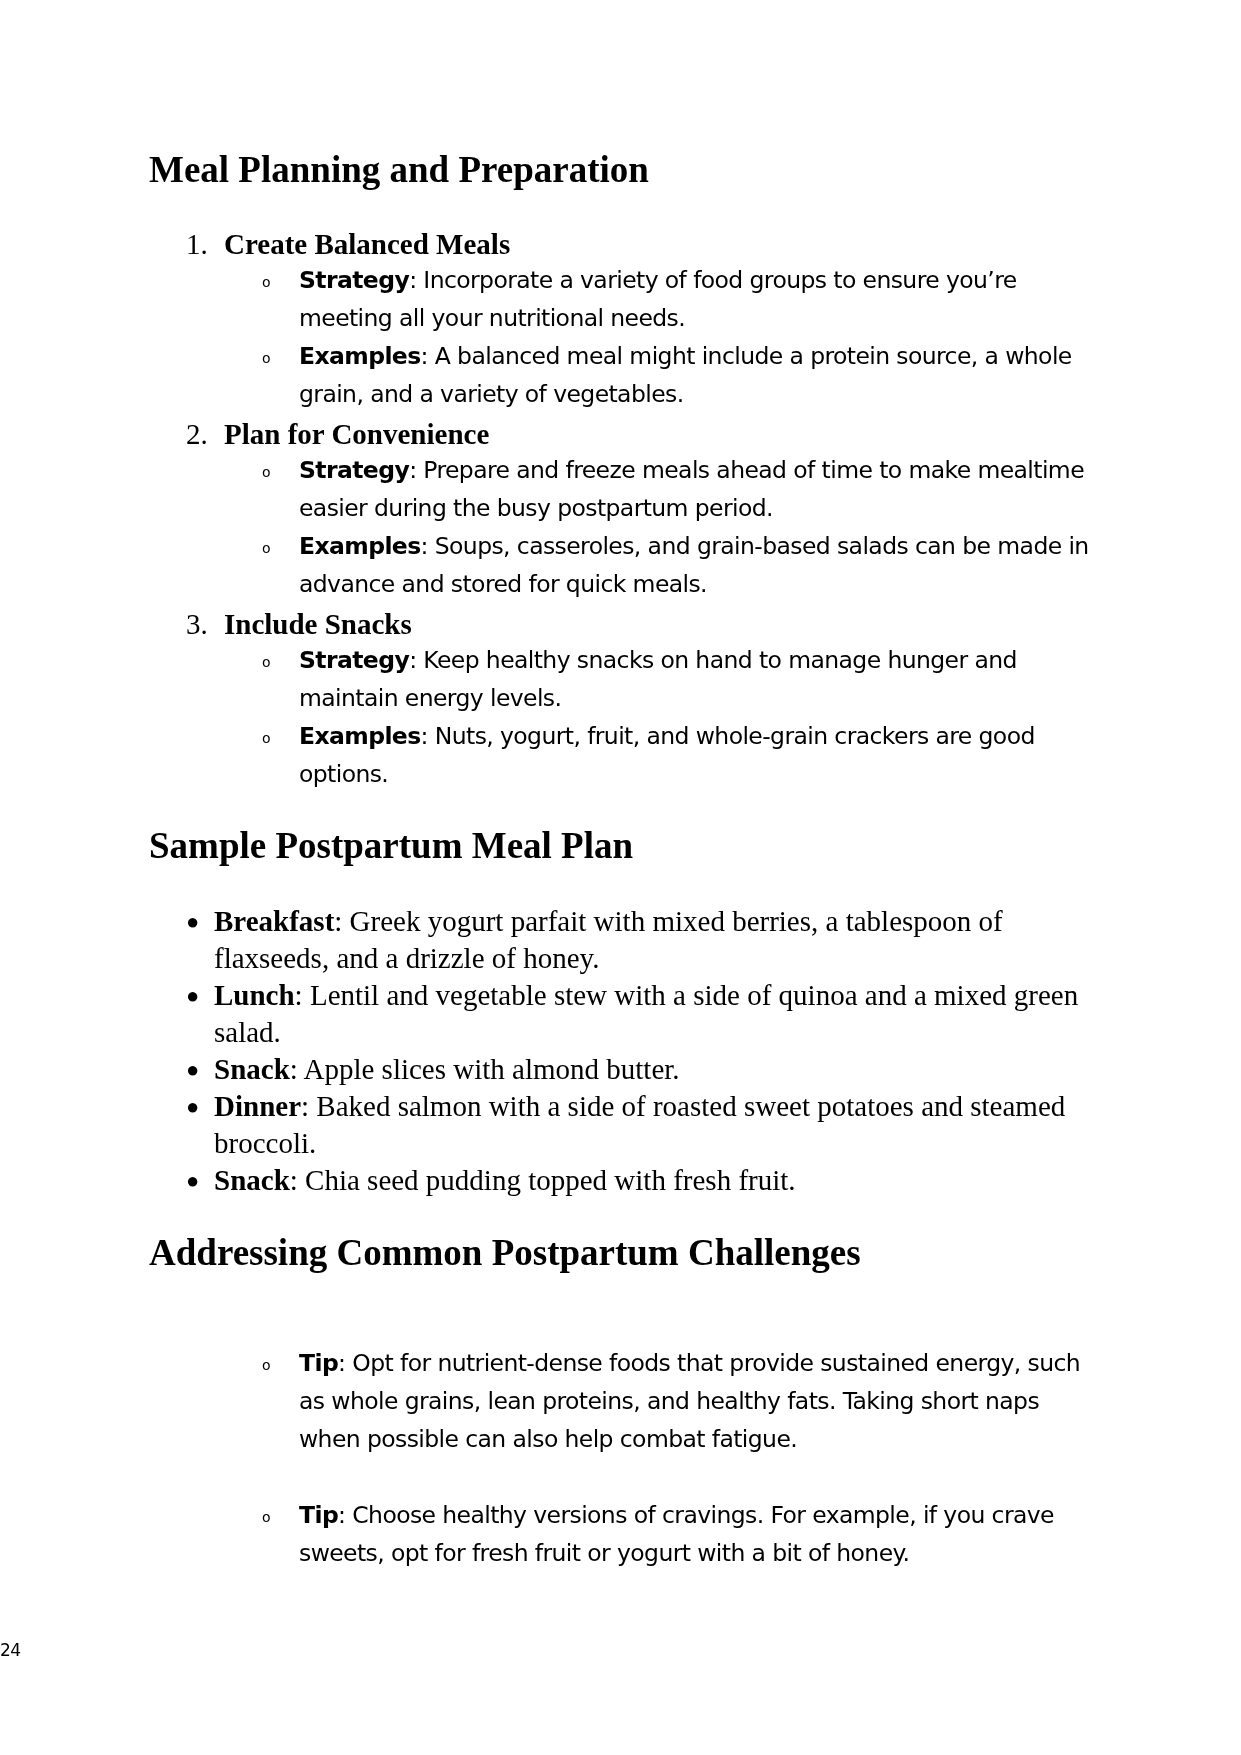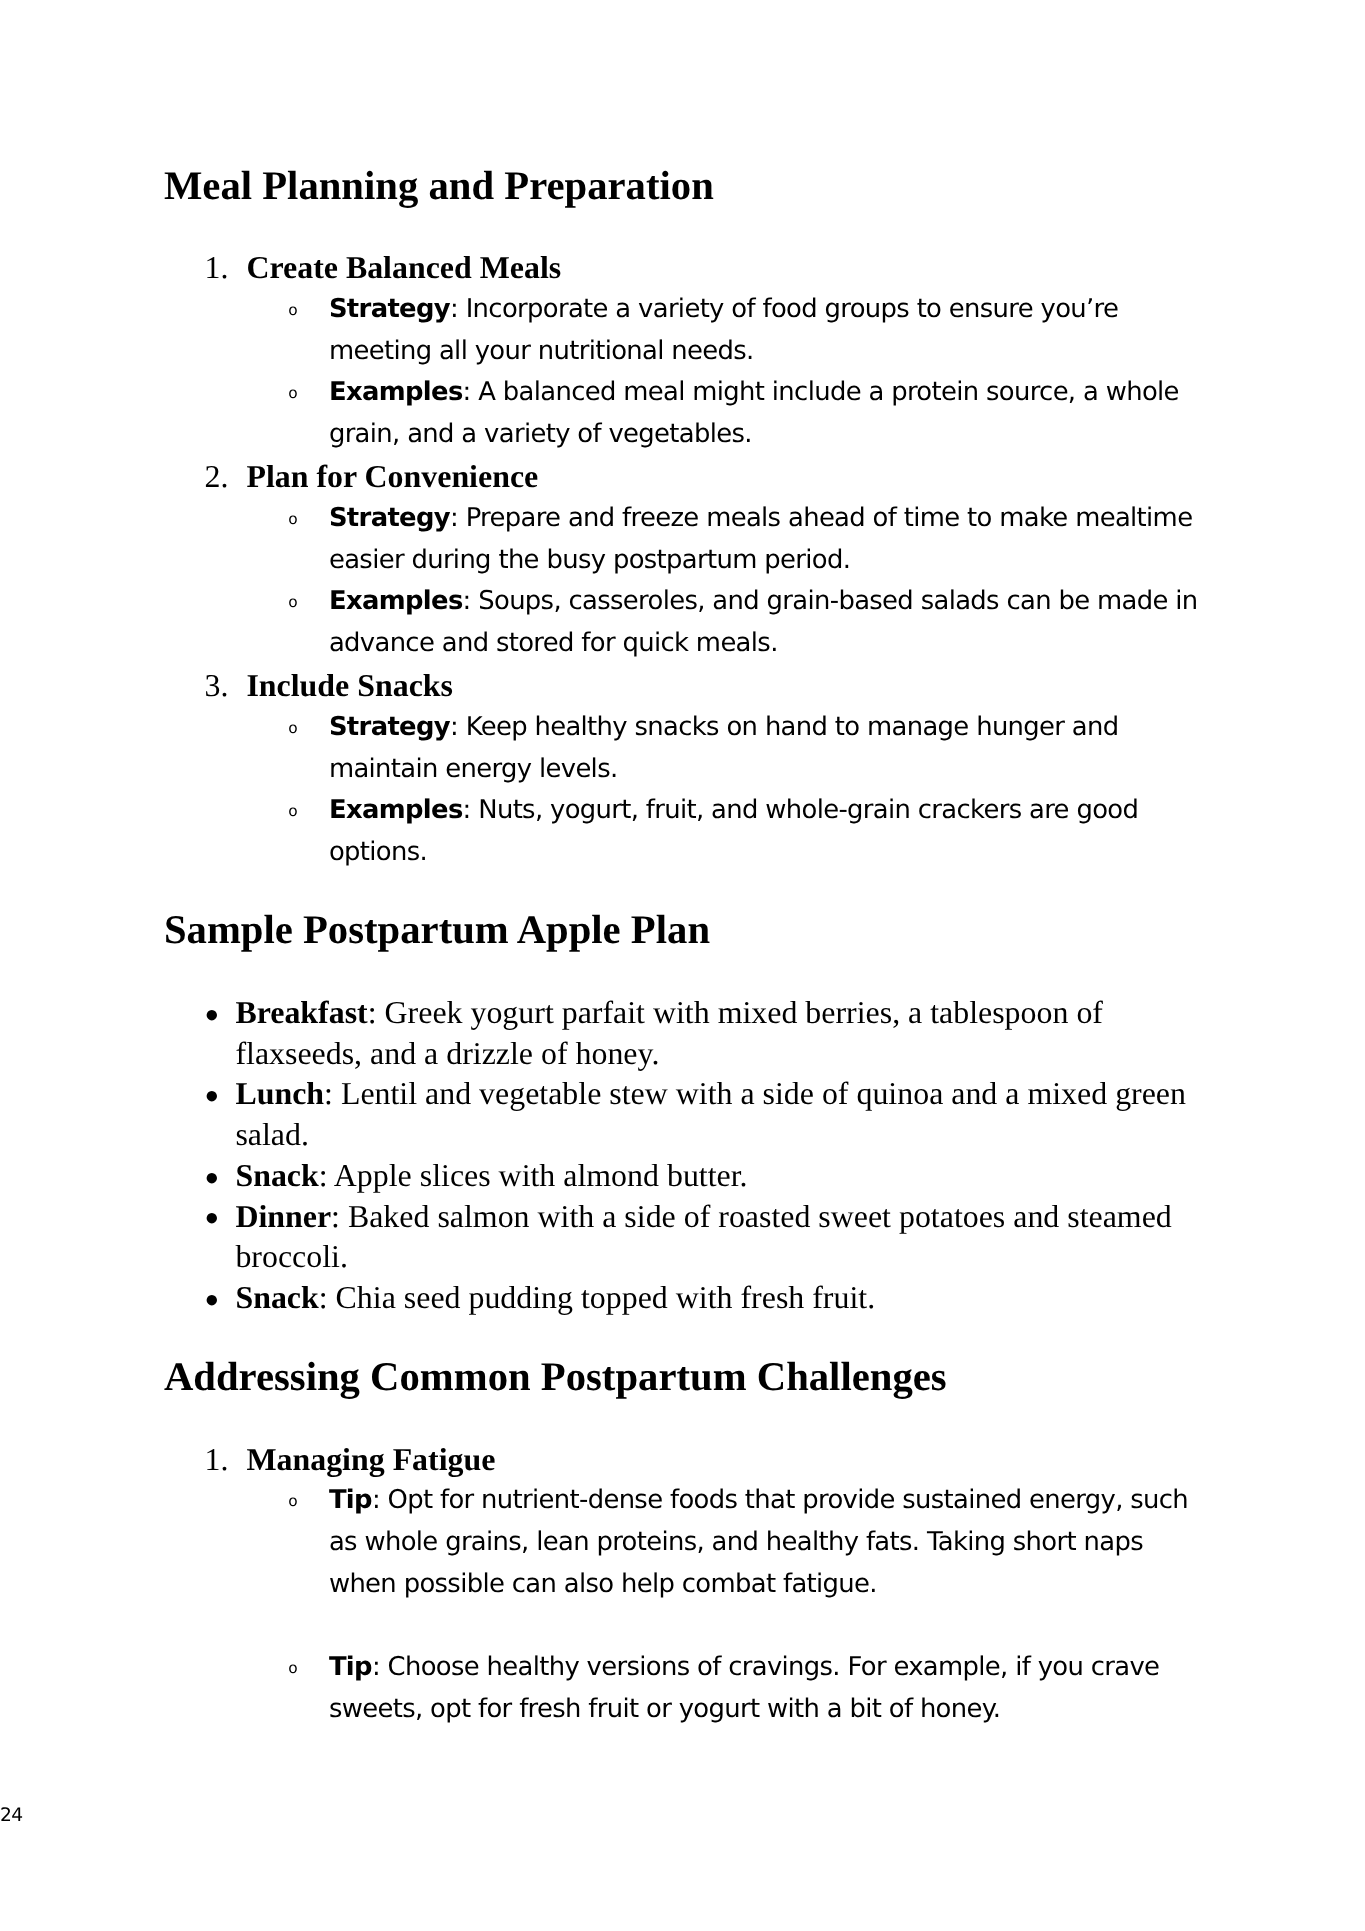--- a/index.html
+++ b/index.html
@@ -69,21 +69,21 @@
   </div>
   <div class="sub" style="top:641px">
     <span class="circ">o</span>
     <span class="txt"><b>Strategy</b><span>: Keep healthy snacks on hand to manage hunger and maintain energy levels.</span></span>
   </div>
   <div class="sub" style="top:717px">
     <span class="circ">o</span>
     <span class="txt"><b>Examples</b><span>: Nuts, yogurt, fruit, and whole-grain crackers are good options.</span></span>
   </div>
 
-  <h1 class="h1" style="top:826px">Sample Postpartum Apple Plan</h1>
+  <h1 class="h1" style="top:826px">Sample Postpartum Meal Plan</h1>
 
   <div class="bul" style="top:903px">
     <span class="dot">●</span>
     <span class="txt"><b>Breakfast</b><span>: Greek yogurt parfait with mixed berries, a tablespoon of flaxseeds, and a drizzle of honey.</span></span>
   </div>
   <div class="bul" style="top:977px">
     <span class="dot">●</span>
     <span class="txt"><b>Lunch</b><span>: Lentil and vegetable stew with a side of quinoa and a mixed green salad.</span></span>
   </div>
   <div class="bul" style="top:1051px">
@@ -94,23 +94,20 @@
     <span class="dot">●</span>
     <span class="txt"><b>Dinner</b><span>: Baked salmon with a side of roasted sweet potatoes and steamed broccoli.</span></span>
   </div>
   <div class="bul" style="top:1162px">
     <span class="dot">●</span>
     <span class="txt"><b>Snack</b><span>: Chia seed pudding topped with fresh fruit.</span></span>
   </div>
 
   <h1 class="h1" style="top:1233px">Addressing Common Postpartum Challenges</h1>
 
-  <div class="num-item" style="top:1309px">
-    <span class="num">1.</span><span class="title">Managing Fatigue</span>
-  </div>
   <div class="sub" style="top:1344px">
     <span class="circ">o</span>
     <span class="txt"><b>Tip</b><span>: Opt for nutrient-dense foods that provide sustained energy, such as whole grains, lean proteins, and healthy fats. Taking short naps when possible can also help combat fatigue.</span></span>
   </div>
 
   <div class="sub" style="top:1496px">
     <span class="circ">o</span>
     <span class="txt"><b>Tip</b><span>: Choose healthy versions of cravings. For example, if you crave sweets, opt for fresh fruit or yogurt with a bit of honey.</span></span>
   </div>
 

